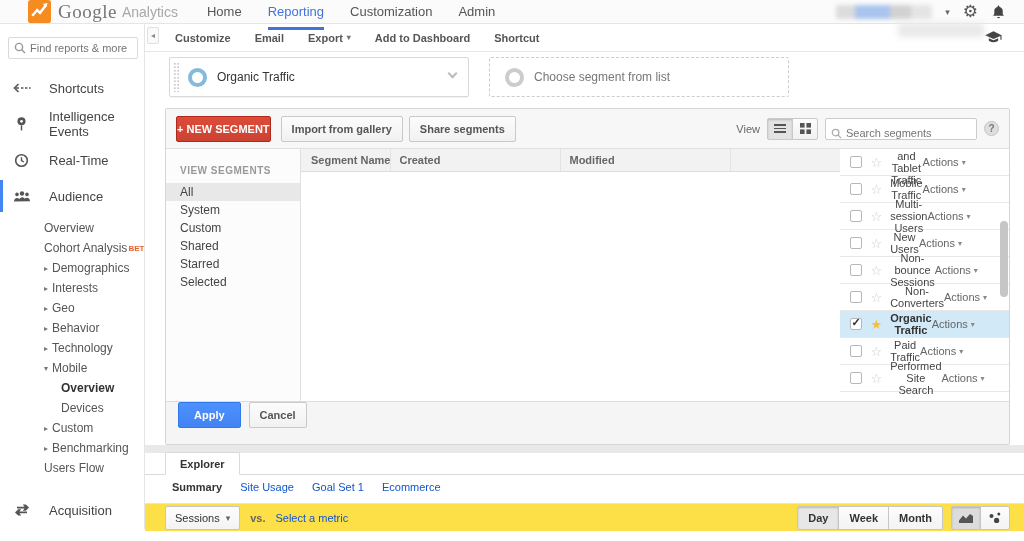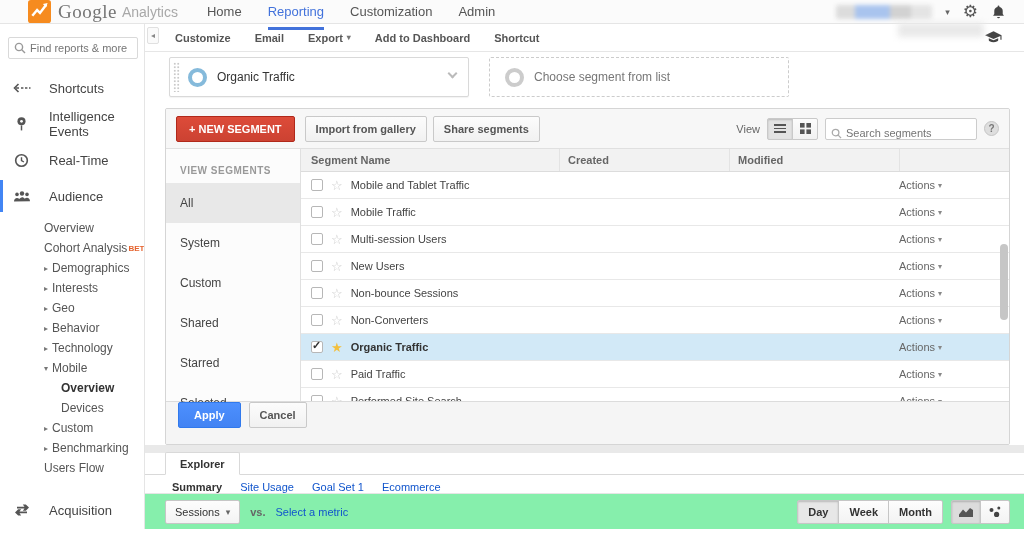--- a/index.html
+++ b/index.html
@@ -60,39 +60,39 @@
   .donut { width:19px; height:19px; border-radius:50%; border:4px solid #85badb; margin:0 10px 0 6px; flex-shrink:0; }
   .seg-card.two .donut { border-color:#ccc; margin-left:15px; }
   .seg-label { font-size:12px; color:#333; }
   .seg-card.two .seg-label { color:#777; }
   .chev { position:absolute; right:12px; top:12px; width:7px; height:7px; border-right:2px solid #bbb; border-bottom:2px solid #bbb; transform:rotate(45deg); }
 
   
   .segment-panel { margin:0 14px 0 20px; height:337px; border:1px solid #d5d5d5; border-radius:2px; background:#f5f5f5; overflow:hidden; }
   .panel-header { height:40px; display:flex; align-items:center; padding:0 10px; gap:6px; background:#f7f7f7; border-bottom:1px solid #e0e0e0; }
   .btn { font-family:"Liberation Sans", sans-serif; font-size:11px; font-weight:700; color:#555; background:linear-gradient(#fcfcfc,#f1f1f1); border:1px solid #c9c9c9; border-radius:2px; padding:6px 10px; cursor:pointer; }
-  .btn-red { font-family:"Liberation Sans", sans-serif; font-size:11px; font-weight:700; color:#fff; background:linear-gradient(#dd4b39,#cc4232); border:1px solid #b0281a; border-radius:2px; padding:6px 12px; margin-right:4px; cursor:pointer; }
+  .btn-red { font-family:"Liberation Sans", sans-serif; font-size:11px; font-weight:700; color:#fff; background:linear-gradient(#dd4b39,#cc4232); border:1px solid #b0281a; border-radius:2px; padding:6px 0; margin-right:4px; cursor:pointer; }
   .ph-right { margin-left:auto; display:flex; align-items:center; gap:7px; }
   .view-label { font-size:11px; color:#666; }
   .toggle { width:26px; height:22px; border:1px solid #c9c9c9; border-radius:2px; background:linear-gradient(#fcfcfc,#f1f1f1); display:flex; align-items:center; justify-content:center; cursor:pointer; }
   .toggle.left { border-radius:2px 0 0 2px; }
   .toggle.right { border-radius:0 2px 2px 0; margin-left:-1px; }
   .toggle.active { background:#e3e3e3; box-shadow:inset 0 1px 2px rgba(0,0,0,.18); }
   .list-icon { width:12px; height:9px; background:repeating-linear-gradient(to bottom,#555 0 1.6px, transparent 1.6px 3.6px); }
   .search-seg { width:152px; height:22px; border:1px solid #ccc; border-radius:2px; background:#fff; display:flex; align-items:flex-end; gap:4px; padding:0 5px; }
   .search-seg input { border:0; outline:0; font-size:11px; color:#666; flex:1; min-width:0; font-family:"Liberation Sans", sans-serif; }
   .help-circle { width:15px; height:15px; border-radius:50%; border:1px solid #c5c5c5; background:#dedede; color:#777; font-size:10px; font-weight:700; display:flex; align-items:center; justify-content:center; cursor:pointer; }
 
   .panel-body { display:flex; height:252px; background:#fff; }
   .seg-nav { width:135px; flex-shrink:0; background:#fcfcfc; border-right:1px solid #e0e0e0; }
   .seg-nav-title { font-size:10px; font-weight:700; letter-spacing:.5px; color:#999; padding:16px 0 7px 14px; }
-  .seg-nav-item { height:40px; display:flex; align-items:center; padding-left:14px; font-size:12px; color:#444; cursor:pointer; }
+  .seg-nav-item { height:18px; display:flex; align-items:center; padding-left:14px; font-size:12px; color:#444; cursor:pointer; }
   .seg-nav-item.active { background:#e8e8e8; }
 
-  .seg-table { flex:1; min-width:0; display:flex; flex-direction:column; position:relative;text-align:center; }
+  .seg-table { flex:1; min-width:0; display:flex; flex-direction:row; position:relative;text-align:center; }
   .t-head { height:23px; flex-shrink:0; display:flex; align-items:stretch; background:#f2f2f2; border-bottom:1px solid #dcdcdc; font-size:11px; font-weight:700; color:#666; }
   .t-head > div { display:flex; align-items:center; }
   .c-name { flex:1; padding-left:10px; cursor:pointer; }
   .c-created, .c-modified { width:170px; padding-left:8px; border-left:1px solid #e3e3e3; cursor:pointer; }
   .c-actions { width:110px; border-left:1px solid #e3e3e3; }
   .t-body { flex:1; overflow:hidden; position:relative; background:#fff; }
   .t-row { height:27px; display:flex; align-items:center; padding-left:10px; border-bottom:1px solid #e8e8e8; font-size:11px; color:#444; background:#fff; }
   .t-row.selected { background:#d2e9f7; }
   .t-row.selected .row-name { font-weight:700; color:#333; }
   .cb { width:12px; height:12px; border:1px solid #b7b7b7; border-radius:2px; background:#fff; margin-right:8px; position:relative; cursor:pointer; flex-shrink:0; }
@@ -109,21 +109,21 @@
   .panel-footer { height:44px; border-top:1px solid #dcdcdc; background:#f5f5f5; display:flex; align-items:flex-start; gap:8px; padding-left:12px; }
   .btn-blue { font-family:"Liberation Sans", sans-serif; font-size:11px; font-weight:700; color:#fff; background:linear-gradient(#4d90fe,#4283f3); border:1px solid #3079ed; border-radius:2px; padding:6px 15px; cursor:pointer; }
 
   
   .explorer-band { height:8px; background:#e9e9e9; }
   .tab-strip { height:22px; border-bottom:1px solid #d9d9d9; padding-left:20px; display:flex; align-items:flex-end; background:#fff; }
   .tab { position:relative; top:1px; height:23px; background:#fff; border:1px solid #d9d9d9; border-bottom:1px solid #fff; border-radius:2px 2px 0 0; font-size:11px; font-weight:700; color:#333; display:flex; align-items:center; padding:0 14px; cursor:pointer; }
   .subtabs { display:flex; gap:18px; padding:6px 0 0 27px; height:18px; font-size:11px; background:#fff; }
   .subtab { color:#1155cc; cursor:pointer; }
   .subtab.active { color:#333; font-weight:700; cursor:default; }
-  .metric-row { height:36px; border-top:1px solid #e5e5e5; display:flex; align-items:center; gap:10px; padding-left:20px; background:#86efac; }
+  .metric-row { height:28px; border-top:1px solid #e5e5e5; display:flex; align-items:center; gap:10px; padding-left:20px; background:#fde047;margin-top:10px; }
   .dd-btn { display:flex; align-items:center; gap:6px; border:1px solid #c6c6c6; border-radius:2px; background:linear-gradient(#fdfdfd,#f3f3f3); padding:5px 9px; font-size:11px; color:#333; cursor:pointer; }
   .vs { font-size:11px; font-weight:700; color:#666; }
   .link { font-size:11px; color:#1155cc; cursor:pointer; }
   .mr-right { margin-left:auto; margin-right:14px; display:flex; align-items:center; gap:8px; }
   .btn-group { display:flex; }
   .g-btn { font-family:"Liberation Sans", sans-serif; border:1px solid #c6c6c6; background:linear-gradient(#fdfdfd,#f3f3f3); font-size:11px; font-weight:700; color:#333; padding:5px 10px; margin-left:-1px; cursor:pointer; }
   .g-btn.first { border-radius:2px 0 0 2px; margin-left:0; }
   .g-btn.last { border-radius:0 2px 2px 0; }
   .g-btn.active { background:#e7e7e7; box-shadow:inset 0 1px 2px rgba(0,0,0,.2); }
   .icon-btn { width:30px; height:24px; border:1px solid #c6c6c6; background:linear-gradient(#fdfdfd,#f3f3f3); display:flex; align-items:center; justify-content:center; margin-left:-1px; cursor:pointer; }

